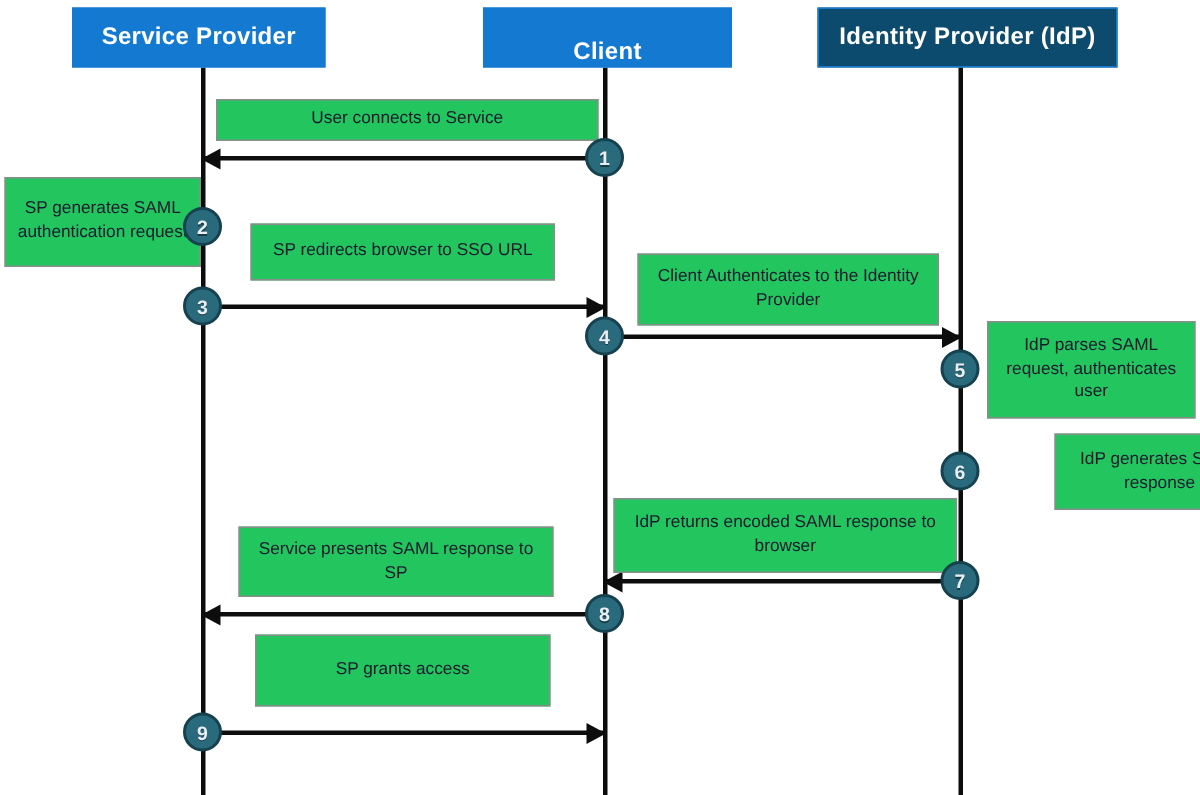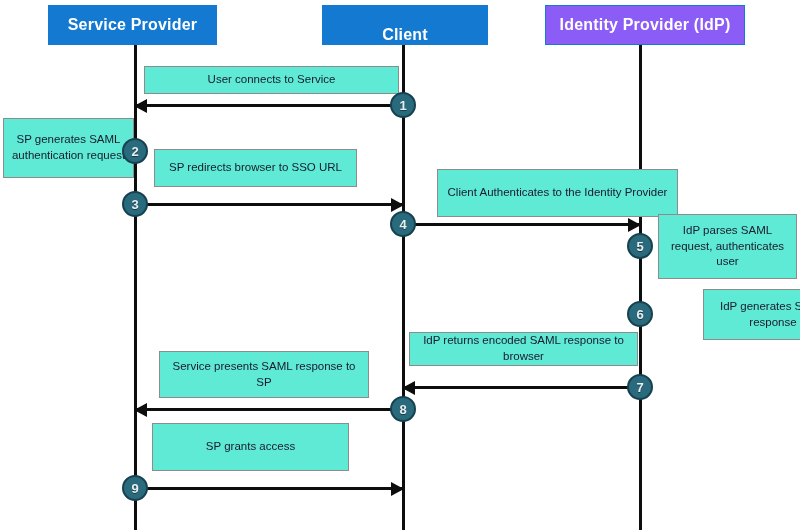--- a/index.html
+++ b/index.html
@@ -14,21 +14,21 @@
     display:flex;align-items:center;justify-content:center;
     color:#ffffff;font-weight:bold;font-size:16px;letter-spacing:.2px;
     box-sizing:border-box;
   }
 
   
   .lifeline{position:absolute;width:3px;background:#0d0d0d;}
 
   
   .note{
-    position:absolute;background:#5eead4;border:1px solid #8c8c8c;
+    position:absolute;background:#22c55e;border:1px solid #8c8c8c;
     box-sizing:border-box;display:flex;align-items:center;justify-content:center;
     text-align:center;font-size:11.5px;color:#1a1a2e;line-height:1.35;
     padding:2px 5px;
   }
 
   
   .arrow{position:absolute;height:3px;background:#0d0d0d;}
   .arrow .head{
     position:absolute;top:50%;width:0;height:0;
     border-top:7px solid transparent;border-bottom:7px solid transparent;
@@ -58,21 +58,21 @@
       <div class="lifeline" style="left: 639px; top: 45px; height: 485px; background: rgb(13, 13, 13);"></div>
     </div>
 
   <div id="actors">
       <div class="actor" style="left: 48px; top: 5px; width: 169px; height: 40px; background: rgb(20, 121, 208); border-color: rgb(20, 121, 208);">
         <span>Service Provider</span>
       </div>
       <div class="actor" style="left: 322px; top: 5px; width: 166px; height: 40px; background: rgb(20, 121, 208); border-color: rgb(20, 121, 208); align-items: flex-end;">
         <span>Client</span>
       </div>
-      <div class="actor" style="left: 545px; top: 5px; width: 200px; height: 40px; background: #8b5cf6; border-color: rgb(20, 121, 208);">
+      <div class="actor" style="left: 545px; top: 5px; width: 200px; height: 40px; background: #0c4a6e; border-color: rgb(20, 121, 208);">
         <span>Identity Provider (IdP)</span>
       </div>
     </div>
 
   <div id="arrows">
       <div class="arrow" style="left: 135px; top: 104px; width: 268px; background: rgb(13, 13, 13);">
         <span class="head left" style="border-right-color: rgb(13, 13, 13);"></span>
       </div>
       <div class="arrow" style="left: 135px; top: 203px; width: 268px; background: rgb(13, 13, 13);">
         <span class="head right" style="border-left-color: rgb(13, 13, 13);"></span>
@@ -91,39 +91,39 @@
       </div>
     </div>
 
   <div id="notes">
       <div class="note" style="left: 144px; top: 66px; width: 255px; height: 28px; border-color: rgb(140, 140, 140);">
         <span>User connects to Service</span>
       </div>
       <div class="note" style="left: 3px; top: 118px; width: 131px; height: 60px; border-color: rgb(140, 140, 140);">
         <span>SP generates SAML authentication request</span>
       </div>
-      <div class="note" style="left: 154px; top: 149px; width: 203px; height: 38px; border-color: rgb(140, 140, 140);">
+      <div class="note" style="left: 167px; top: 149px; width: 203px; height: 38px; border-color: rgb(140, 140, 140);">
         <span>SP redirects browser to SSO URL</span>
       </div>
-      <div class="note" style="left: 425px; top: 169px; width: 241px; height: 48px; border-color: rgb(140, 140, 140); margin-left: 12px;">
+      <div class="note" style="left: 425px; top: 169px; width: 201px; height: 48px; border-color: rgb(140, 140, 140);">
         <span>Client Authenticates to the Identity Provider</span>
       </div>
       <div class="note" style="left: 658px; top: 214px; width: 139px; height: 65px; border-color: rgb(140, 140, 140);">
         <span>IdP parses SAML request, authenticates user</span>
       </div>
       <div class="note" style="left: 655px; top: 289px; width: 140px; height: 51px; border-color: rgb(140, 140, 140); margin-left: 48px;">
         <span>IdP generates SAML response</span>
       </div>
-      <div class="note" style="left: 409px; top: 332px; width: 229px; height: 34px; border-color: rgb(140, 140, 140); text-align: center;">
+      <div class="note" style="left: 409px; top: 332px; width: 229px; height: 50px; border-color: rgb(140, 140, 140); text-align: center;">
         <span>IdP returns encoded SAML response to browser</span>
       </div>
       <div class="note" style="left: 159px; top: 351px; width: 210px; height: 47px; border-color: rgb(140, 140, 140);">
         <span>Service presents SAML response to SP</span>
       </div>
-      <div class="note" style="left: 152px; top: 423px; width: 197px; height: 48px; border-color: rgb(140, 140, 140);">
+      <div class="note" style="left: 170px; top: 423px; width: 197px; height: 48px; border-color: rgb(140, 140, 140);">
         <span>SP grants access</span>
       </div>
     </div>
 
   <div id="badges">
       <div class="step" style="left: 390px; top: 92px; background: rgb(42, 106, 125); border-color: rgb(22, 65, 79);">
         <span>1</span>
       </div>
       <div class="step" style="left: 122px; top: 138px; background: rgb(42, 106, 125); border-color: rgb(22, 65, 79);">
         <span>2</span>

